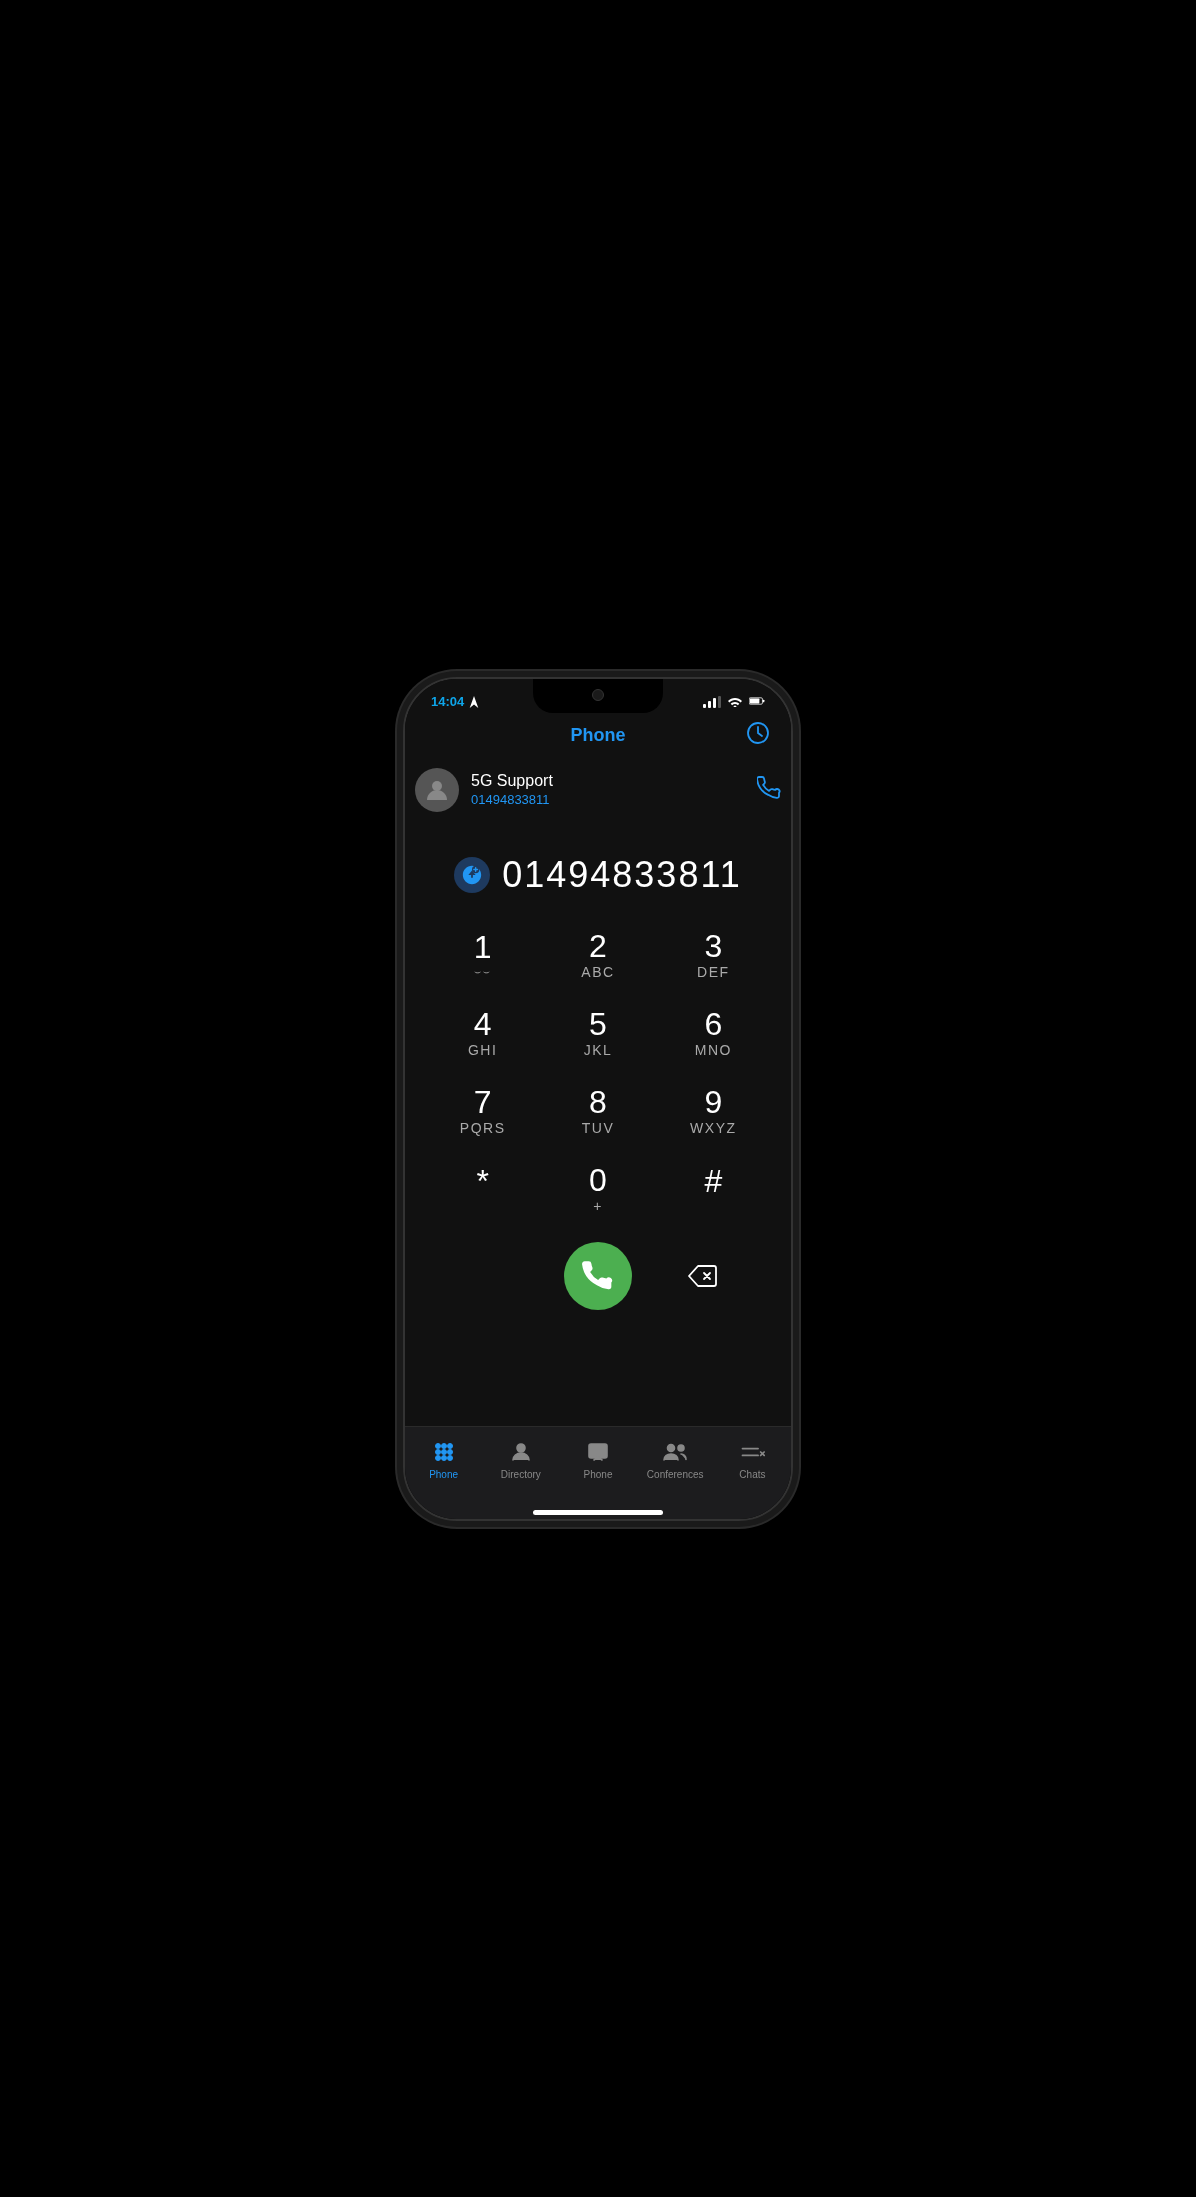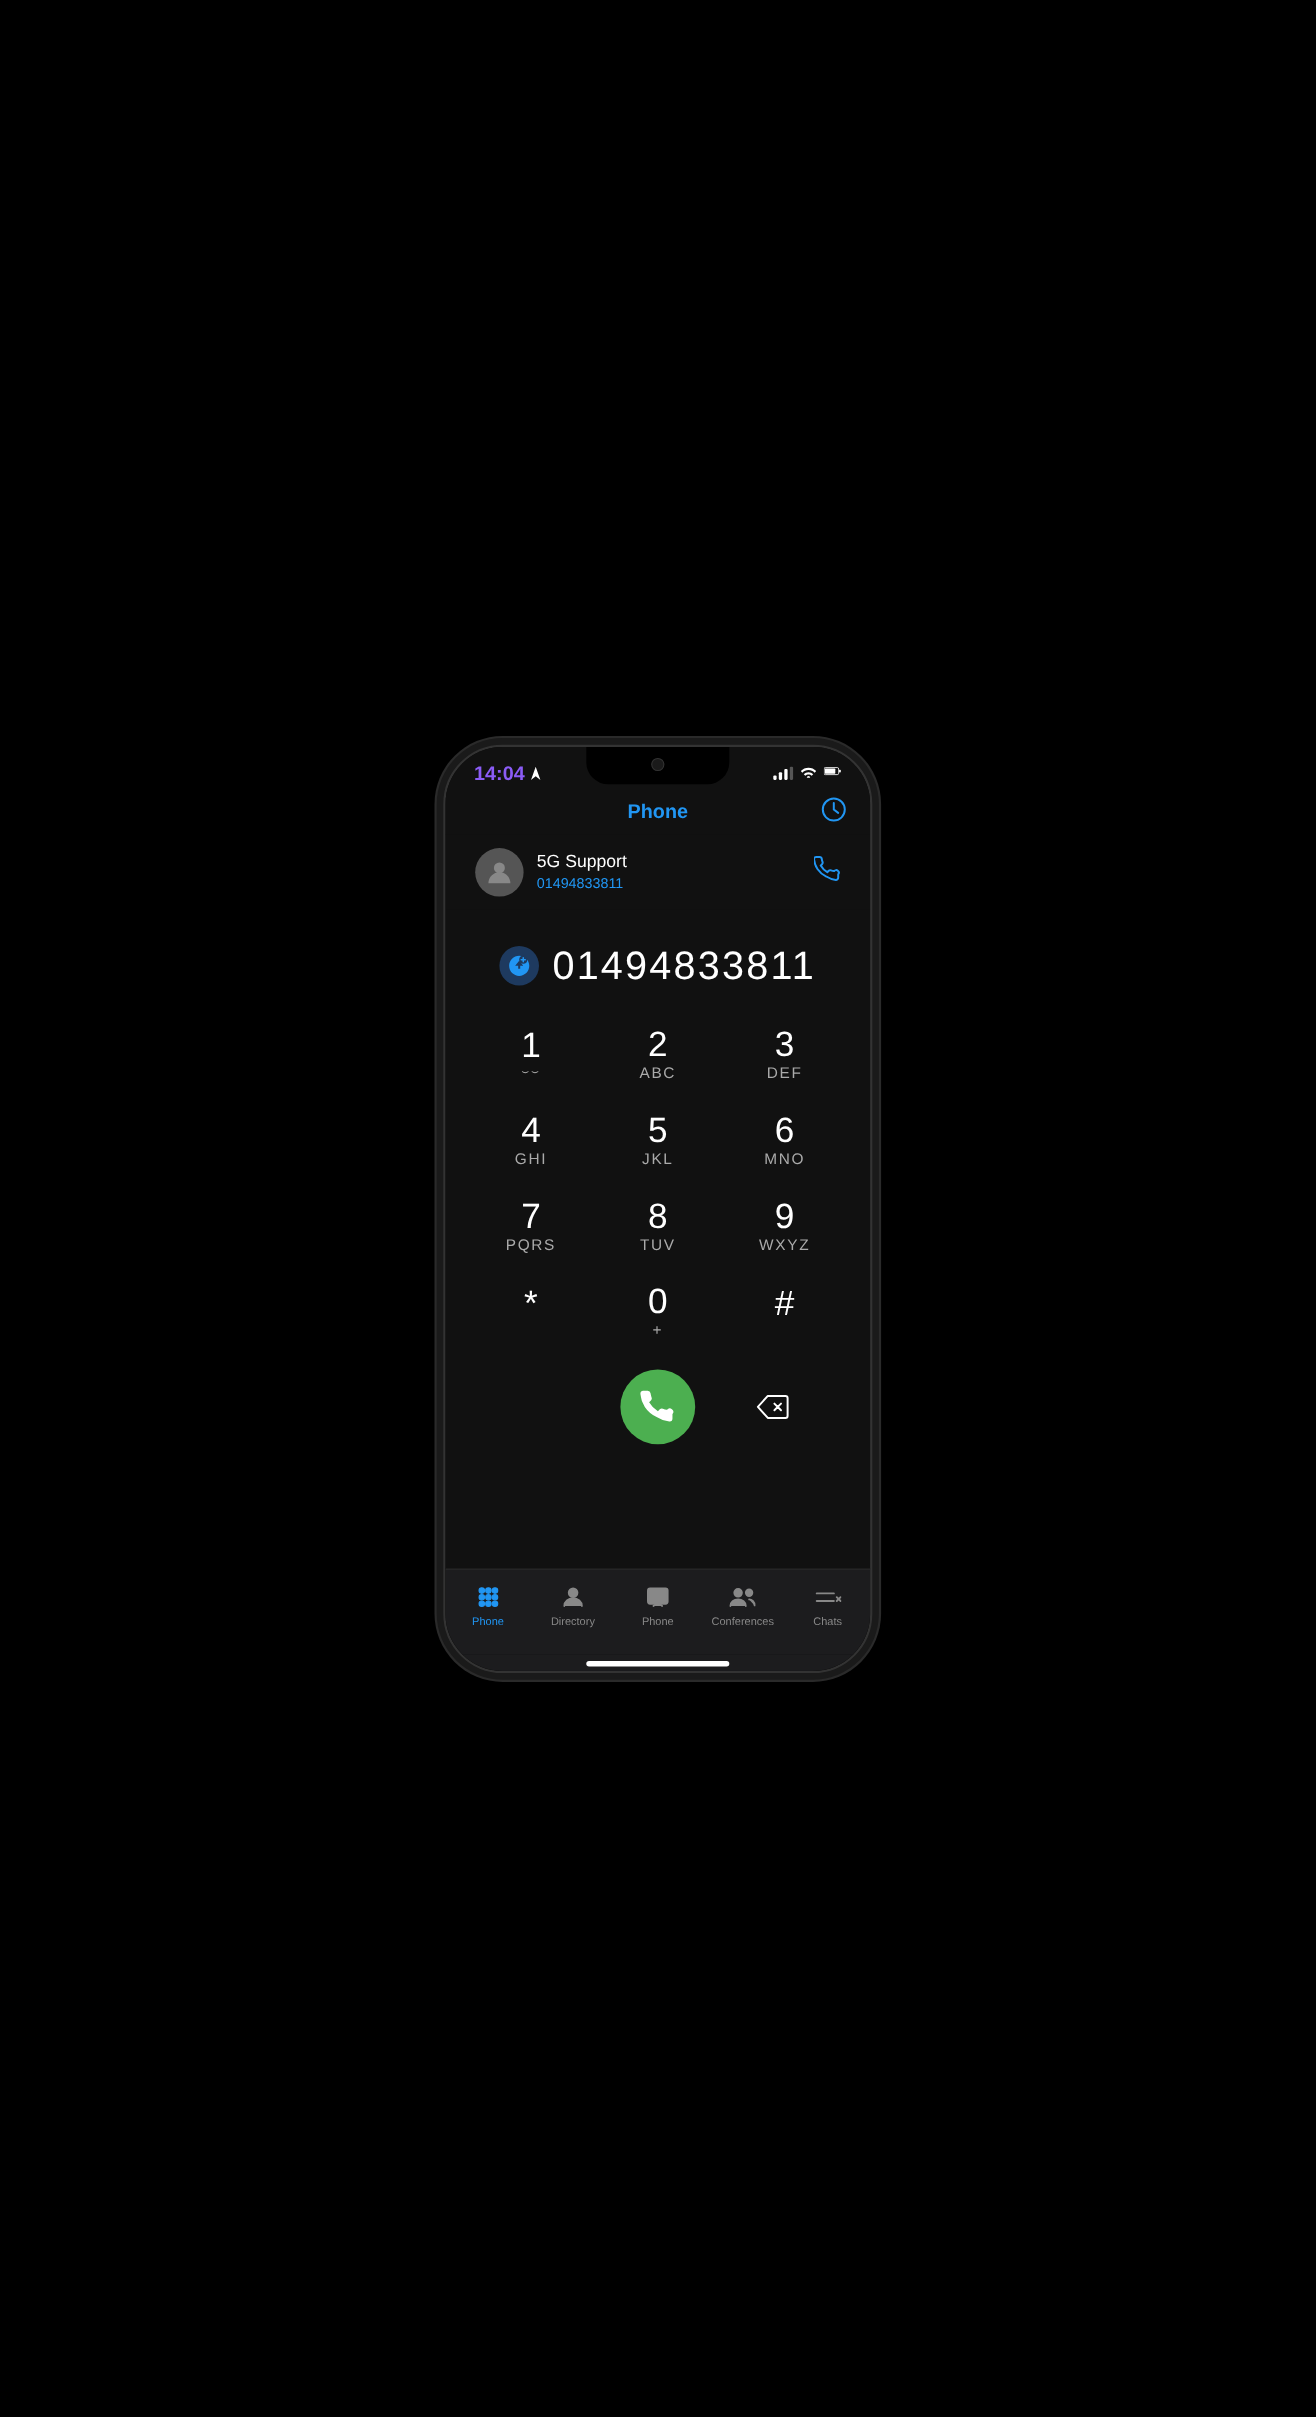--- a/index.html
+++ b/index.html
@@ -46,22 +46,22 @@
     }
     
     .status-bar {
       display: flex;
       justify-content: space-between;
       align-items: center;
       padding: 14px 26px 6px;
       background: #111;
     }
     .status-time {
-      color: #8b5cf6;
-      font-size: 18px;
+      color: #0ea5e9;
+      font-size: 13px;
       font-weight: 600;
       display: flex;
       align-items: center;
       gap: 5px;
     }
     .status-icons {
       display: flex;
       align-items: center;
       gap: 6px;
     }
@@ -94,21 +94,21 @@
     .header-icon-right {
       position: absolute;
       right: 20px;
       color: #2196f3;
     }
     
     .contact-row {
       display: flex;
       align-items: center;
       justify-content: space-between;
-      padding: 12px 27px;
+      padding: 12px 10px;
       background: #111;
     }
     .contact-info {
       display: flex;
       align-items: center;
       gap: 12px;
     }
     .contact-avatar {
       width: 44px;
       height: 44px;

